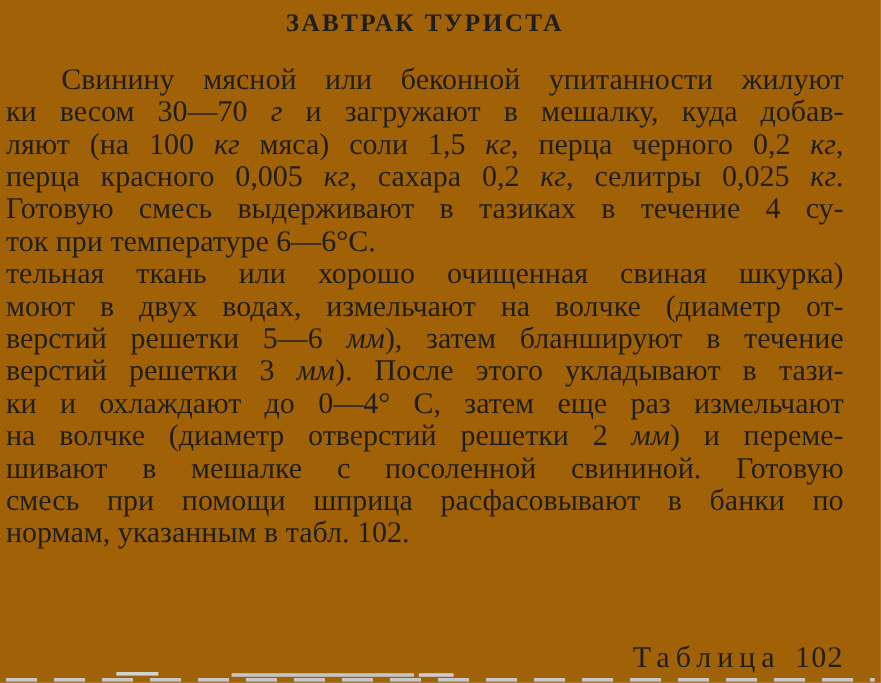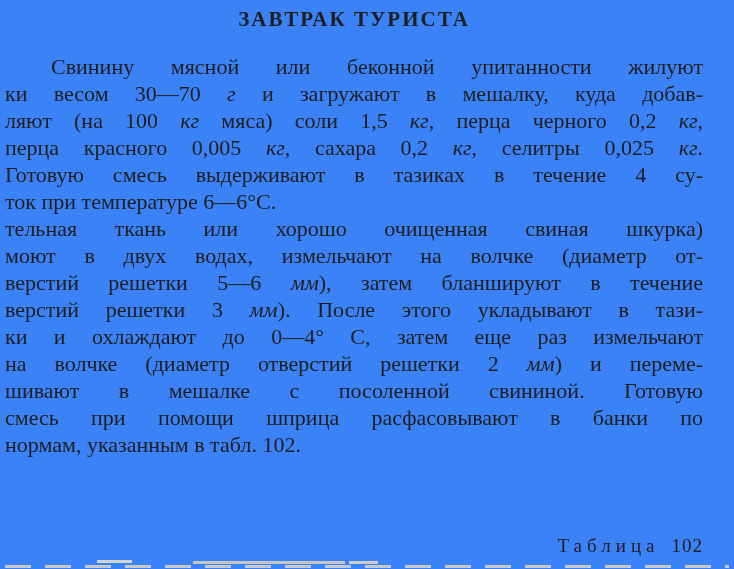--- a/index.html
+++ b/index.html
@@ -1,49 +1,49 @@
 <!DOCTYPE html>
 <html><head>
 <meta charset="utf-8">
 <style>
   html,body{margin:0;padding:0;}
   .page{
     position:relative;
     width:734px;height:569px;
-    background:#3b82f6;
+    background:#a16207;
     color:#1e1e1e;
     font-family:"Liberation Serif","DejaVu Serif",serif;
     overflow:hidden;
   }
   .title{
     position:absolute;top:7px;left:5px;width:698px;
     text-align:center;
     font-weight:bold;
     font-size:21px;
     letter-spacing:2px;
   }
   .body-text{
     position:absolute;top:53px;left:5px;width:698px;
   }
   .line{
-    font-size:22px;
+    font-size:25px;
     height:27px;
     line-height:27px;
     text-align:justify;
     text-align-last:justify;
     overflow:visible;
     white-space:normal;
   }
   .line.indent{text-indent:46px;}
   .line.last{text-align-last:left;}
   .unit{font-style:italic;}
   .caption{
     position:absolute;top:535px;left:5px;width:698px;
     text-align:right;
-    font-size:19px;
+    font-size:25px;
   }
   .caption .cap-word{letter-spacing:5px;}
   .caption .cap-num{margin-left:12px;letter-spacing:1px;}
   .artifact{position:absolute;background:#c9c9c9;}
   .artifact.a1{left:97px;top:560px;width:35px;height:3px;background:#d2d2d0;}
   .artifact.a2{left:193px;top:561px;width:152px;height:3px;background:#c5c5c3;}
   .artifact.a3{left:349px;top:561px;width:29px;height:3px;background:#cdcdcb;}
   .artifact.a4{
     left:5px;top:565px;width:724px;height:3px;background:transparent;
     background-image:repeating-linear-gradient(90deg,#c8c8c6 0px,#c8c8c6 26px,transparent 26px,transparent 40px);

